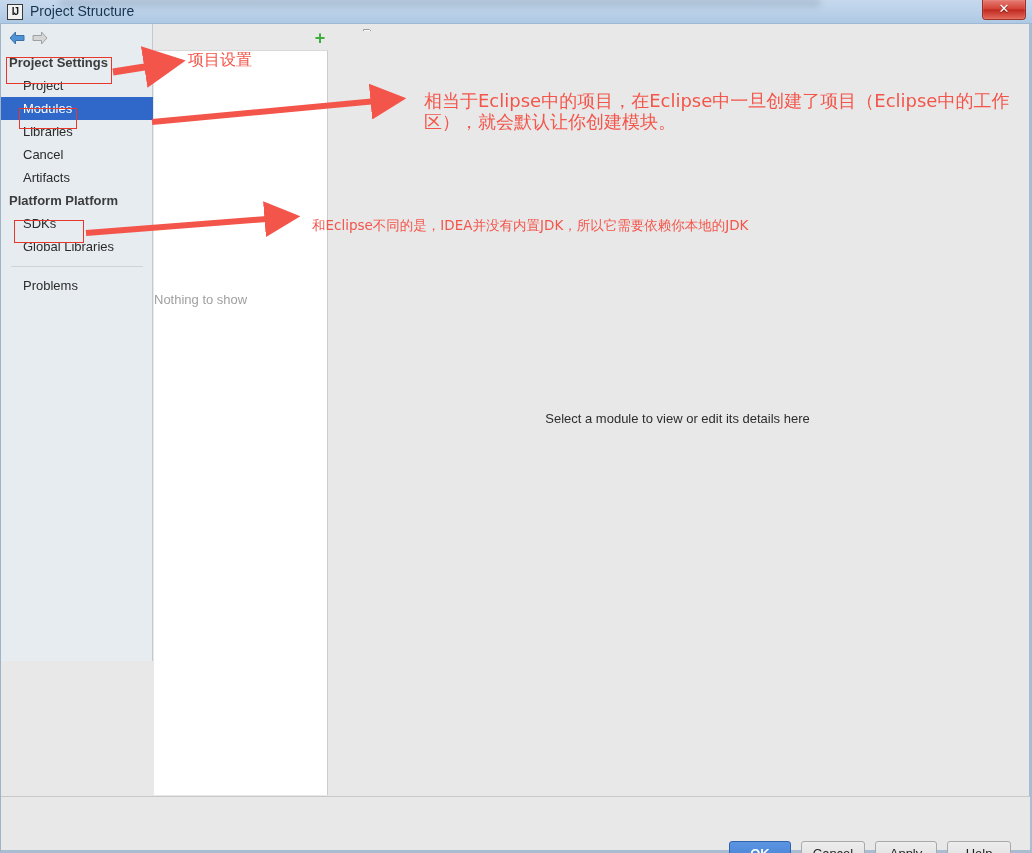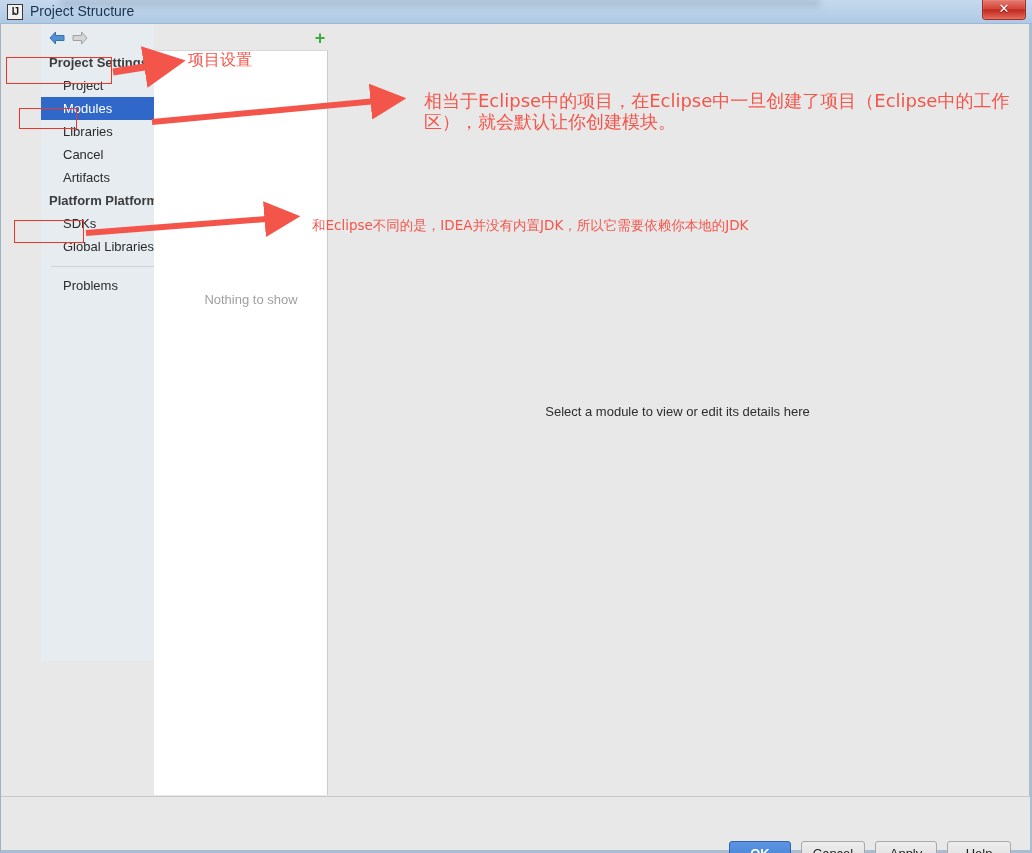--- a/index.html
+++ b/index.html
@@ -98,21 +98,20 @@
 
   
   .sidebar {
     position: absolute;
     left: 0; top: 0;
     width: 152px;
     height: 637px;
     background: #e7ecf0;
     border-right: 1px solid #c3c9ce;
     box-sizing: border-box;
-    margin-left: 40px;
   }
   .nav-arrows {
     position: absolute;
     left: 0; top: 0;
     width: 152px; height: 27px;
   }
   .arrow-ico {
     position: absolute;
     top: 7px;
     width: 16px; height: 14px;
@@ -179,29 +178,28 @@
     font-size: 18px;
     cursor: default;
   }
   .tb-plus  { left: 157px; color: #3bae3b; font-weight: bold; }
   .tb-minus { left: 183px; color: #9a9a9a; font-weight: bold; }
   .tb-copy  { left: 206px; }
   .mid-empty {
     position: absolute;
     left: 0; top: 268px;
     width: 194px;
-    text-align: center;
     font-size: 13px;
     color: #a0a0a0;
   }
 
   
   .detail {
     position: absolute;
-    left: 328px; top: 0;
+    left: 328px; top: 7px;
     width: 697px;
     height: 771px;
     background: #e8e8e8;
     box-sizing: border-box;
   }
   .detail-hint {
     position: absolute;
     left: 0; top: 380px;
     width: 697px;
     text-align: center;

